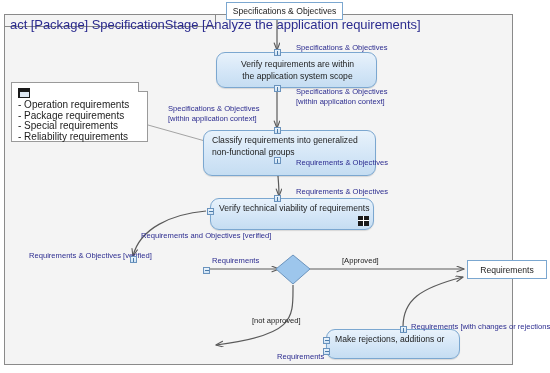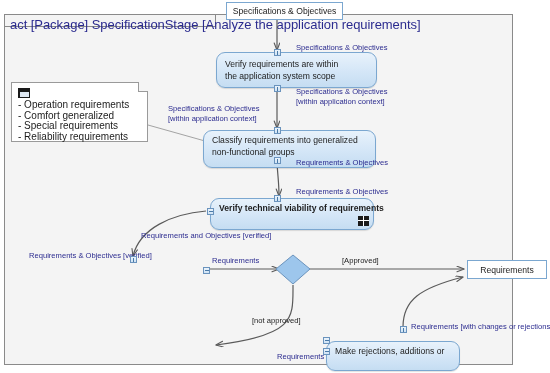--- a/index.html
+++ b/index.html
@@ -109,65 +109,65 @@
     <span>Specifications &amp; Objectives</span>
   </div>
 
   <div class="note" style="left:11px;top:82px;width:137px;height:60px;">
     <span class="fold"></span>
     <span class="nicon">
         <i></i>
       </span>
     <ul>
       <li>- Operation requirements</li>
-      <li>- Comfort generalized</li>
+      <li>- Package requirements</li>
       <li>- Special requirements</li>
       <li>- Reliability requirements</li>
     </ul>
   </div>
 
   <div class="act" style="left:216px;top:52px;width:161px;height:36px;">
-    <div class="txt" style="top:5px;">
+    <div class="txt" style="top:5px;text-align:center;">
       <span>Verify requirements are within</span>
       <span>the application system scope</span>
     </div>
   </div>
   <span class="pin" style="left:274px;top:48.5px;"></span>
   <span class="pin" style="left:274px;top:84.5px;"></span>
 
   <div class="lbl" style="left:296px;top:43px;">
     <span>Specifications &amp; Objectives</span>
   </div>
   <div class="lbl" style="left:296px;top:87px;">
     <span>Specifications &amp; Objectives</span><br>
     <span>[within application context]</span>
   </div>
   <div class="lbl" style="left:168px;top:104px;">
     <span>Specifications &amp; Objectives</span><br>
     <span>[within application context]</span>
   </div>
 
-  <div class="act" style="left:203px;top:130px;width:173px;height:38px;">
+  <div class="act" style="left:203px;top:130px;width:173px;height:46px;">
     <div class="txt" style="top:3px;">
       <span>Classify requirements into generalized</span>
       <span>non-functional groups</span>
     </div>
   </div>
   <span class="pin" style="left:274px;top:126.5px;"></span>
   <span class="pin" style="left:274px;top:156.5px;"></span>
 
   <div class="lbl" style="left:296px;top:158px;">
     <span>Requirements &amp; Objectives</span>
   </div>
   <div class="lbl" style="left:296px;top:187px;">
     <span>Requirements &amp; Objectives</span>
   </div>
 
   <div class="act" style="left:210px;top:198px;width:164px;height:32px;">
-    <div class="txt" style="top:3px;font-weight:bold;">
+    <div class="txt" style="top:3px;">
       <span>Verify technical viability of requirements</span>
     </div>
     <span class="rake" style="right:4px;bottom:3px;">
         <i></i>
         <b></b>
       </span>
   </div>
   <span class="pin" style="left:274px;top:194.5px;"></span>
   <span class="pin h" style="left:206.5px;top:207.5px;"></span>
 
@@ -188,21 +188,21 @@
     <span>[Approved]</span>
   </div>
   <div class="lbl guard" style="left:252px;top:316px;">
     <span>[not approved]</span>
   </div>
 
   <div class="objbox" style="left:467px;top:260px;width:80px;height:19px;">
     <span>Requirements</span>
   </div>
 
-  <div class="act" style="left:326px;top:329px;width:134px;height:30px;margin-top:12px;">
+  <div class="act" style="left:326px;top:329px;width:134px;height:30px;">
     <div class="txt" style="top:3px;">
       <span>Make rejections, additions or</span>
     </div>
   </div>
   <span class="pin h" style="left:322.5px;top:337px;"></span>
   <span class="pin h" style="left:322.5px;top:348px;"></span>
   <span class="pin" style="left:399.5px;top:325.5px;"></span>
 
   <div class="lbl" style="left:277px;top:352px;">
     <span>Requirements</span>

